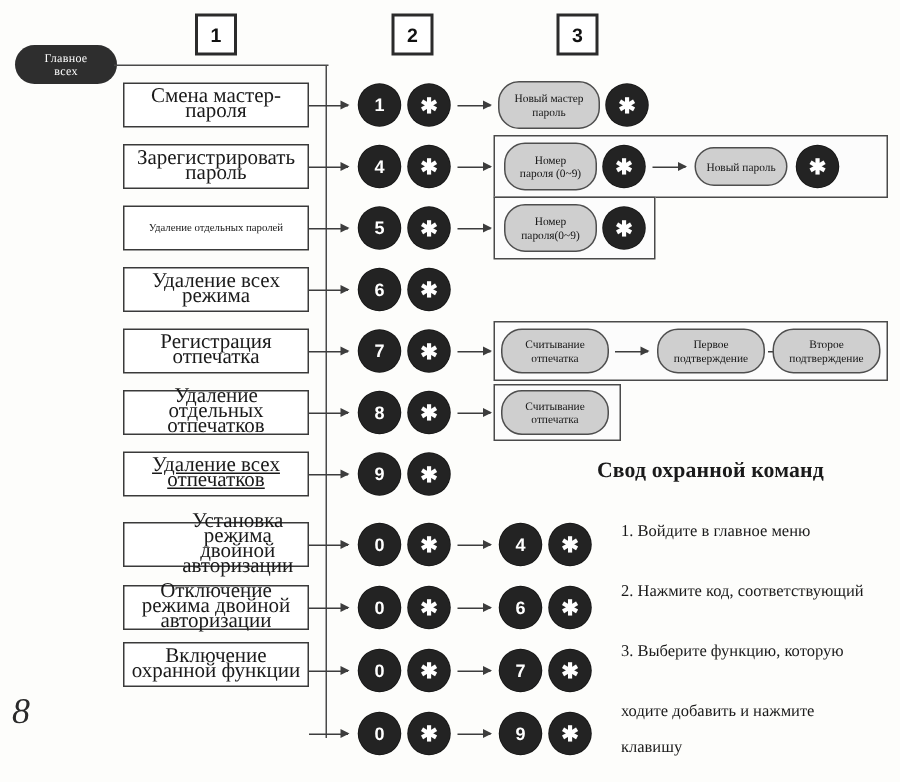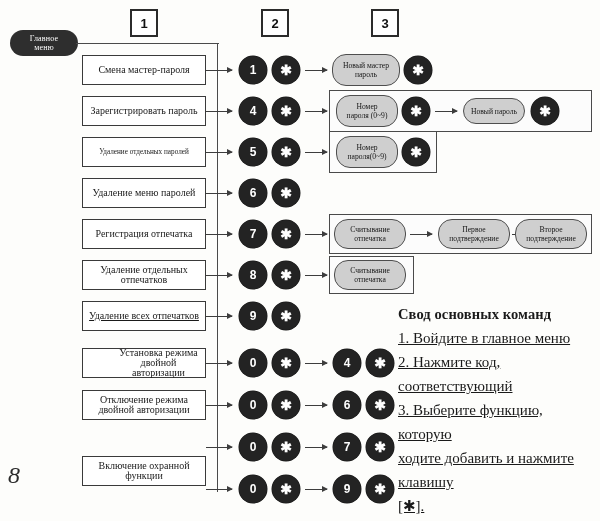--- a/index.html
+++ b/index.html
@@ -39,21 +39,21 @@
   }
 
   
   .menubox{
     position:absolute;
     left:82px;width:124px;height:30px;
     border:1.4px solid #3a3a3a;
     background:#fff;
     display:flex;align-items:center;justify-content:center;
     text-align:center;
-    font-size:10px;line-height:10px;
+    font-size:14px;line-height:10px;
     padding:0 3px;
     box-sizing:border-box;
   }
   .menubox.small{font-size:7.2px;}
 
   
   .bus{
     position:absolute;
     left:217px;top:44px;width:1.4px;height:448px;
     background:#4a4a4a;
@@ -122,42 +122,42 @@
 
   
   .summary{
     position:absolute;left:398px;top:303px;width:200px;
   }
   .summary h2{
     margin:0;font-size:14.5px;font-weight:bold;line-height:23px;
     letter-spacing:.1px;
   }
   .summary p{
-    margin:0;font-size:15px;line-height:24px;text-decoration:underline;
+    margin:16px;font-size:11px;line-height:24px;
   }
 
   
   .pagenum{
     position:absolute;left:8px;top:462px;
     font-size:24px;font-style:italic;color:#2a2a2a;
     font-family:"Liberation Serif", serif;
   }
 </style>
 </head>
 <body>
 
 <div id="page">
 
   <div class="colnum" style="left:130px;top:9px;">1</div>
   <div class="colnum" style="left:261px;top:9px;">2</div>
   <div class="colnum" style="left:371px;top:9px;">3</div>
 
   <div class="mainmenu">
     <span>Главное</span>
-    <span>меню</span>
+    <span>всех</span>
   </div>
 
   <div class="bustop"></div>
   <div class="bus"></div>
 
   <div class="menubox" style="top:55px;">
     <span>Смена мастер-пароля</span>
   </div>
   <div class="branch" style="top:70px;"></div>
   <div class="key" style="left:239px;top:56px;">1</div>
@@ -198,21 +198,21 @@
   <div class="midarrow" style="left:305px;top:152px;"></div>
 
   <div class="group" style="left:329px;top:131px;width:108px;height:42px;"></div>
   <div class="capsule" style="left:336px;top:136px;width:62px;height:32px;">
     <span>Номер</span>
     <span>пароля(0~9)</span>
   </div>
   <div class="key star" style="left:402px;top:138px;">✱</div>
 
   <div class="menubox" style="top:178px;">
-    <span>Удаление меню паролей</span>
+    <span>Удаление всех режима</span>
   </div>
   <div class="branch" style="top:193px;"></div>
   <div class="key" style="left:239px;top:179px;">6</div>
   <div class="key star" style="left:272px;top:179px;">✱</div>
 
   <div class="menubox" style="top:219px;">
     <span>Регистрация отпечатка</span>
   </div>
   <div class="branch" style="top:234px;"></div>
   <div class="key" style="left:239px;top:220px;">7</div>
@@ -269,39 +269,39 @@
   <div class="menubox" style="top:390px;">
     <span>Отключение режима двойной авторизации</span>
   </div>
   <div class="branch" style="top:405px;"></div>
   <div class="key" style="left:239px;top:391px;">0</div>
   <div class="key star" style="left:272px;top:391px;">✱</div>
   <div class="midarrow" style="left:305px;top:405px;"></div>
   <div class="key" style="left:333px;top:391px;">6</div>
   <div class="key star" style="left:366px;top:391px;">✱</div>
 
-  <div class="menubox" style="top:456px;">
+  <div class="menubox" style="top:428px;">
     <span>Включение охранной функции</span>
   </div>
   <div class="branch" style="top:447px;"></div>
   <div class="key" style="left:239px;top:433px;">0</div>
   <div class="key star" style="left:272px;top:433px;">✱</div>
   <div class="midarrow" style="left:305px;top:447px;"></div>
   <div class="key" style="left:333px;top:433px;">7</div>
   <div class="key star" style="left:366px;top:433px;">✱</div>
 
   <div class="branch" style="top:489px;"></div>
   <div class="key" style="left:239px;top:475px;">0</div>
   <div class="key star" style="left:272px;top:475px;">✱</div>
   <div class="midarrow" style="left:305px;top:489px;"></div>
   <div class="key" style="left:333px;top:475px;">9</div>
   <div class="key star" style="left:366px;top:475px;">✱</div>
 
   <div class="summary">
-    <h2>Свод основных команд</h2>
+    <h2>Свод охранной команд</h2>
     <p>1. Войдите в главное меню</p>
     <p>2. Нажмите код, соответствующий</p>
     <p>3. Выберите функцию, которую</p>
     <p>ходите добавить и нажмите клавишу</p>
     <p>[✱].</p>
   </div>
 
   <div class="pagenum">8</div>
 
 </div>

